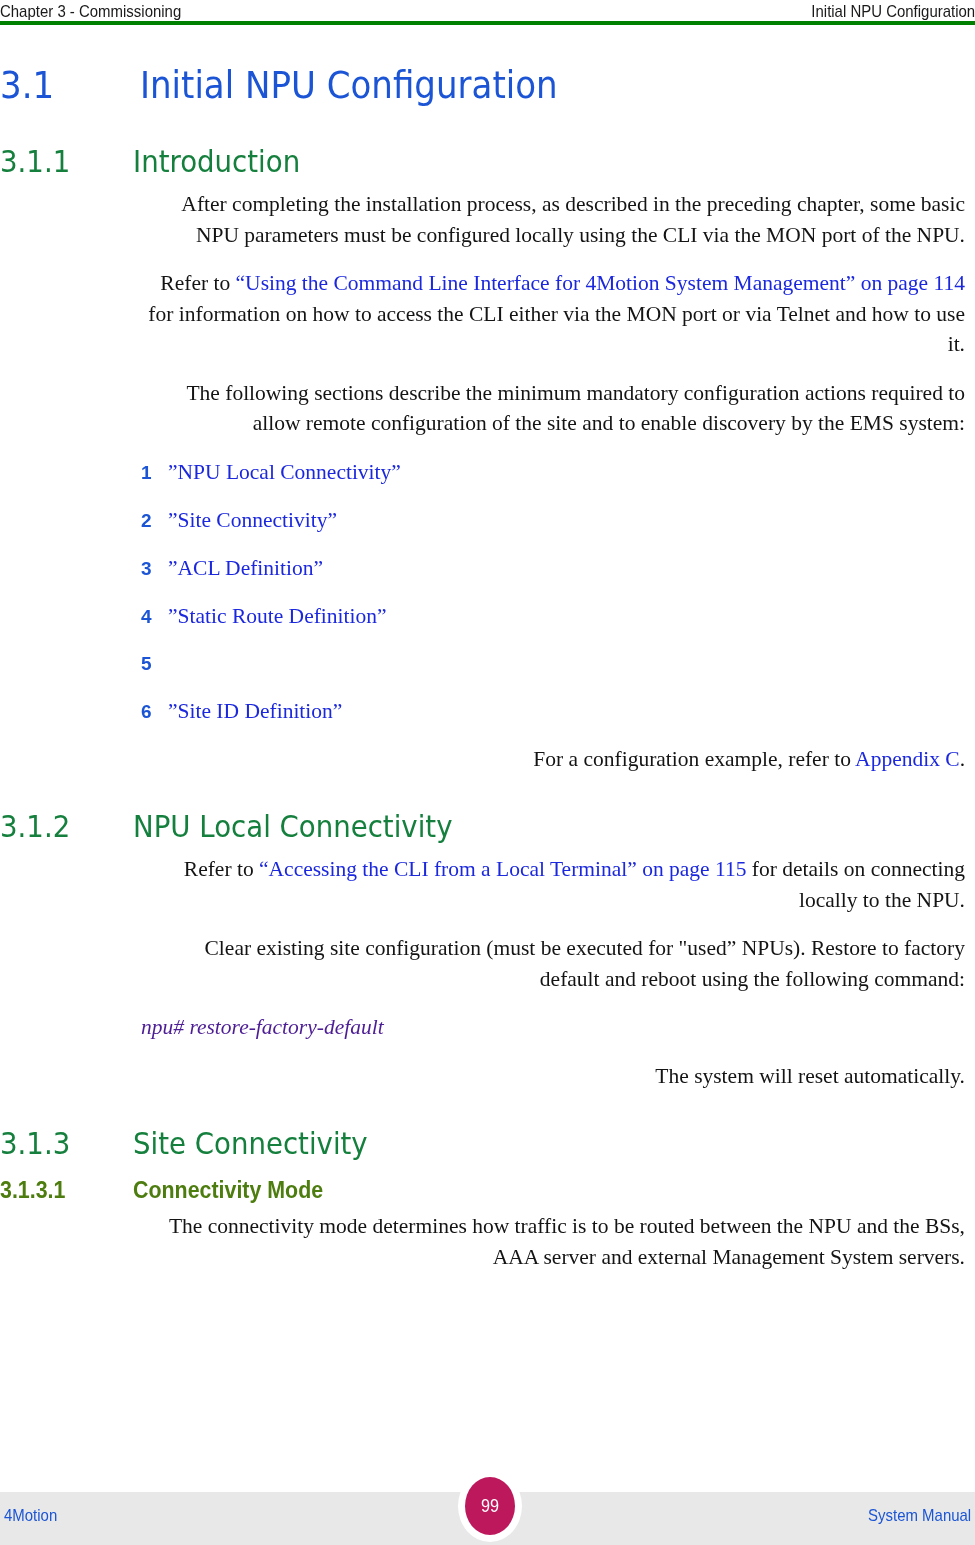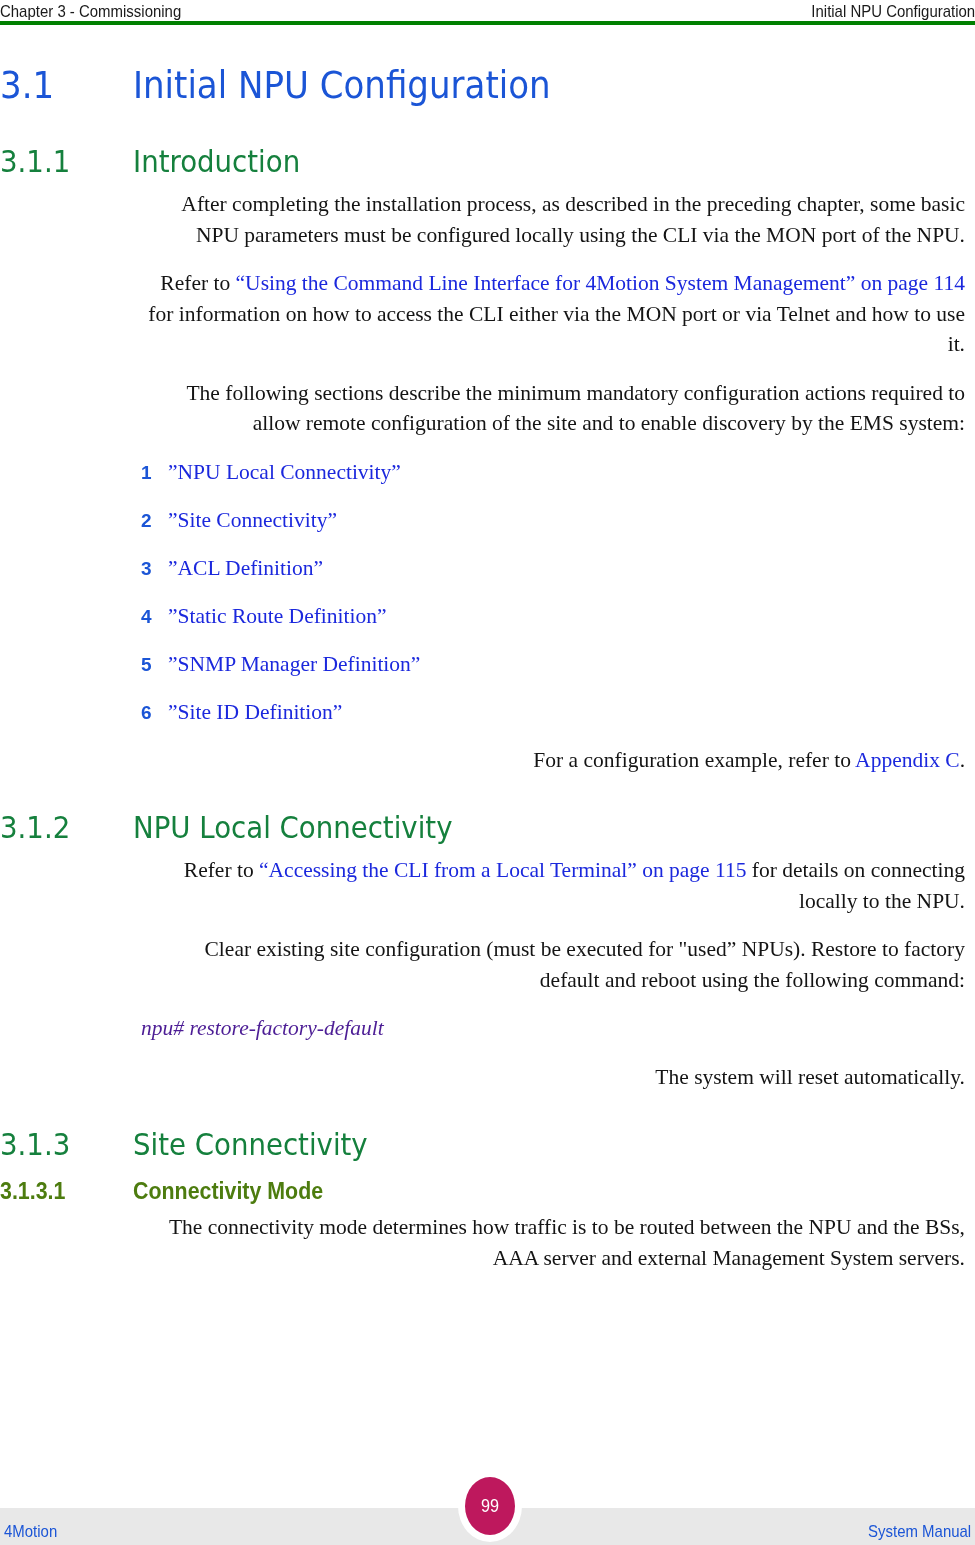--- a/index.html
+++ b/index.html
@@ -90,21 +90,21 @@
     font-weight: bold;
     margin: 12px 0 6px 0;
     color: #4d7c0f;
     font-family: "Liberation Sans", sans-serif;
   }
   .h3 .h-num, .h3 .h-txt {
     transform: scaleX(0.93);
   }
 
   
-  .h1.first { margin-top: 0; }
+  .h1.first { margin-top: 0; gap: 7px; }
 
   
   p.body {
     margin: 0 0 18px 0;
     padding: 0 10px 0 141px;
     font-family: "Liberation Serif", serif;
     font-size: 21.5px;
     line-height: 30.5px;
     color: #141414;
     text-align: right;
@@ -150,21 +150,21 @@
     font-size: 21.5px;
     color: #1b28dd;
   }
 
   
   #page-footer {
     position: absolute;
     left: 0;
     bottom: 0;
     width: 975px;
-    height: 37px;
+    height: 53px;
     background: #e8e8e8;
   }
   #page-footer .ftr-text {
     position: absolute;
     top: 13px;
     font-family: "Liberation Sans", sans-serif;
     font-size: 17px;
     line-height: 22px;
     color: #1b55d6;
     white-space: nowrap;
@@ -231,21 +231,20 @@
     <li>
       <span class="li-num">3</span>
       <span class="li-txt">”ACL Definition”</span>
     </li>
     <li>
       <span class="li-num">4</span>
       <span class="li-txt">”Static Route Definition”</span>
     </li>
     <li>
       <span class="li-num">5</span>
-      <span class="li-txt">”SNMP Manager Definition”</span>
     </li>
     <li>
       <span class="li-num">6</span>
       <span class="li-txt">”Site ID Definition”</span>
     </li>
   </ol>
 
   <p class="body"><span>For a configuration example, refer to </span><span class="xref">Appendix C</span><span>.</span></p>
 
   <div class="h2">

